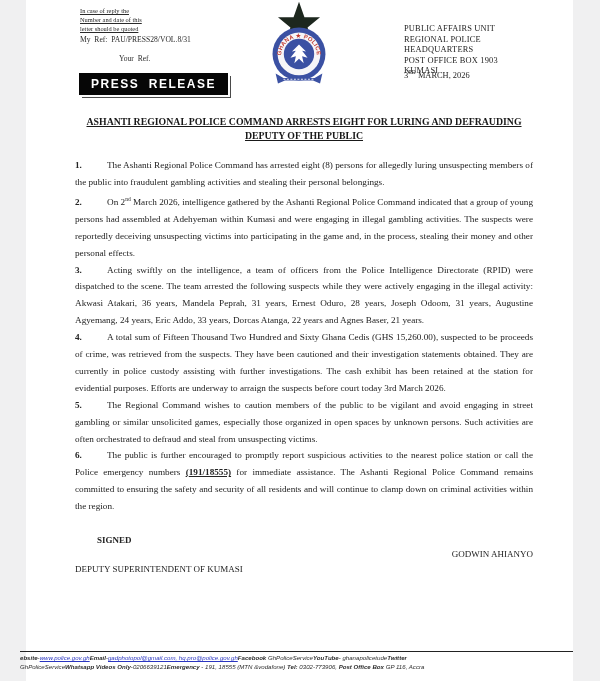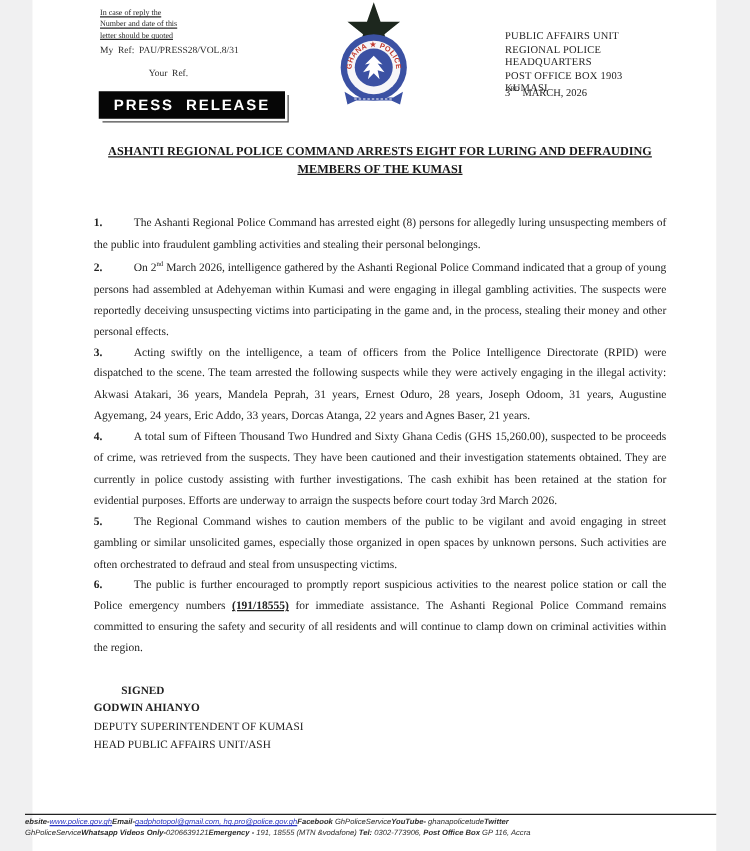--- a/index.html
+++ b/index.html
@@ -21,30 +21,30 @@
     letter-spacing:1.5px;padding:4px 12px;white-space:pre;
     box-shadow:2px 2px 0 #fbfbfb, 3px 3px 0 #4a4a4a;
   }
   .crest{position:absolute;left:234px;top:1px;}
   .addr{position:absolute;left:378px;top:24px;font-size:8.4px;line-height:10.6px;letter-spacing:0.2px;color:#242424;}
   .date-line{position:absolute;left:378px;top:69px;font-size:8.4px;color:#242424;}
   sup{font-size:5.5px;}
 
   
   .content{position:relative;padding:115px 40px 0 49px;}
-  .title{text-align:center;font-weight:bold;font-size:9.8px;line-height:13.5px;margin-bottom:28px;color:#191919;}
+  .title{text-align:center;font-weight:bold;font-size:9.8px;line-height:13.5px;margin-bottom:15px;color:#191919;}
   .title span{text-decoration:underline;text-underline-offset:1px;}
   p.bodyp{margin:0;text-align:justify;font-size:9.2px;line-height:16.9px;color:#232323;}
   p.bodyp .pnum{display:inline-block;width:32px;font-weight:bold;}
   p.bodyp b{font-weight:bold;text-decoration:underline;}
   .gap{margin-top:5px;}
 
   .sig{margin-top:18px;font-size:9px;line-height:14.2px;color:#232323;}
   .sig .signed{font-weight:bold;padding-left:22px;}
-  .sig .name{font-weight:bold;}
+  .sig .name{font-weight:normal;text-align:right;}
 
   
   .footer{
     position:absolute;left:20px;right:27px;top:651px;
     border-top:1.5px solid #222;padding-top:2px;
     font-family:"Liberation Sans", sans-serif;font-style:italic;
     font-size:6.1px;line-height:8.8px;color:#2c2c2c;
   }
   .fb{font-weight:bold;}
   .flink{color:#2a35c0;text-decoration:underline;cursor:pointer;}
@@ -88,40 +88,39 @@
     <div>POST OFFICE BOX 1903</div>
     <div>KUMASI</div>
   </div>
 
   <div class="date-line"><span>3</span><sup>RD</sup><span> MARCH, 2026</span></div>
 
   <div class="content">
 
     <div class="title">
       <div><span>ASHANTI REGIONAL POLICE COMMAND ARRESTS EIGHT FOR LURING AND DEFRAUDING</span></div>
-      <div><span>MEMBERS OF THE KUMASI</span></div>
+      <div><span>DEPUTY OF THE PUBLIC</span></div>
     </div>
 
     <p class="bodyp"><span class="pnum">1.</span><span>The Ashanti Regional Police Command has arrested eight (8) persons for allegedly luring unsuspecting members of the public into fraudulent gambling activities and stealing their personal belongings.</span></p>
 
     <p class="bodyp"><span class="pnum">2.</span><span>On 2</span><sup>nd</sup><span> March 2026, intelligence gathered by the Ashanti Regional Police Command indicated that a group of young persons had assembled at Adehyeman within Kumasi and were engaging in illegal gambling activities. The suspects were reportedly deceiving unsuspecting victims into participating in the game and, in the process, stealing their money and other personal effects.</span></p>
 
     <p class="bodyp"><span class="pnum">3.</span><span>Acting swiftly on the intelligence, a team of officers from the Police Intelligence Directorate (RPID) were dispatched to the scene. The team arrested the following suspects while they were actively engaging in the illegal activity: Akwasi Atakari, 36 years, Mandela Peprah, 31 years, Ernest Oduro, 28 years, Joseph Odoom, 31 years, Augustine Agyemang, 24 years, Eric Addo, 33 years, Dorcas Atanga, 22 years and Agnes Baser, 21 years.</span></p>
 
     <p class="bodyp gap"><span class="pnum">4.</span><span>A total sum of Fifteen Thousand Two Hundred and Sixty Ghana Cedis (GHS 15,260.00), suspected to be proceeds of crime, was retrieved from the suspects. They have been cautioned and their investigation statements obtained. They are currently in police custody assisting with further investigations. The cash exhibit has been retained at the station for evidential purposes. Efforts are underway to arraign the suspects before court today 3rd March 2026.</span></p>
 
     <p class="bodyp gap"><span class="pnum">5.</span><span>The Regional Command wishes to caution members of the public to be vigilant and avoid engaging in street gambling or similar unsolicited games, especially those organized in open spaces by unknown persons. Such activities are often orchestrated to defraud and steal from unsuspecting victims.</span></p>
 
     <p class="bodyp gap"><span class="pnum">6.</span><span>The public is further encouraged to promptly report suspicious activities to the nearest police station or call the Police emergency numbers </span><b>(191/18555)</b><span> for immediate assistance. The Ashanti Regional Police Command remains committed to ensuring the safety and security of all residents and will continue to clamp down on criminal activities within the region.</span></p>
 
     <div class="sig">
       <div class="signed">SIGNED</div>
       <div class="name">GODWIN AHIANYO</div>
       <div>DEPUTY SUPERINTENDENT OF KUMASI</div>
-      <div>HEAD PUBLIC AFFAIRS UNIT/ASH</div>
     </div>
 
   </div>
 </div>
 
 <div class="footer">
   <div class="fline"><span class="fb">ebsite-</span><a class="flink">www.police.gov.gh</a><span class="fb">Email-</span><a class="flink">gadphotopol@gmail.com, hq.pro@police.gov.gh</a><span class="fb">Facebook </span><span>GhPoliceService</span><span class="fb">YouTube- </span><span>ghanapolicetude</span><span class="fb">Twitter</span></div>
   <div class="fline"><span>GhPoliceService</span><span class="fb">Whatsapp Videos Only-</span><span>0206639121</span><span class="fb">Emergency - </span><span>191, 18555 (MTN &amp;vodafone)  </span><span class="fb">Tel: </span><span>0302-773906,  </span><span class="fb">Post Office Box </span><span>GP 116, Accra</span></div>
 </div>
 

